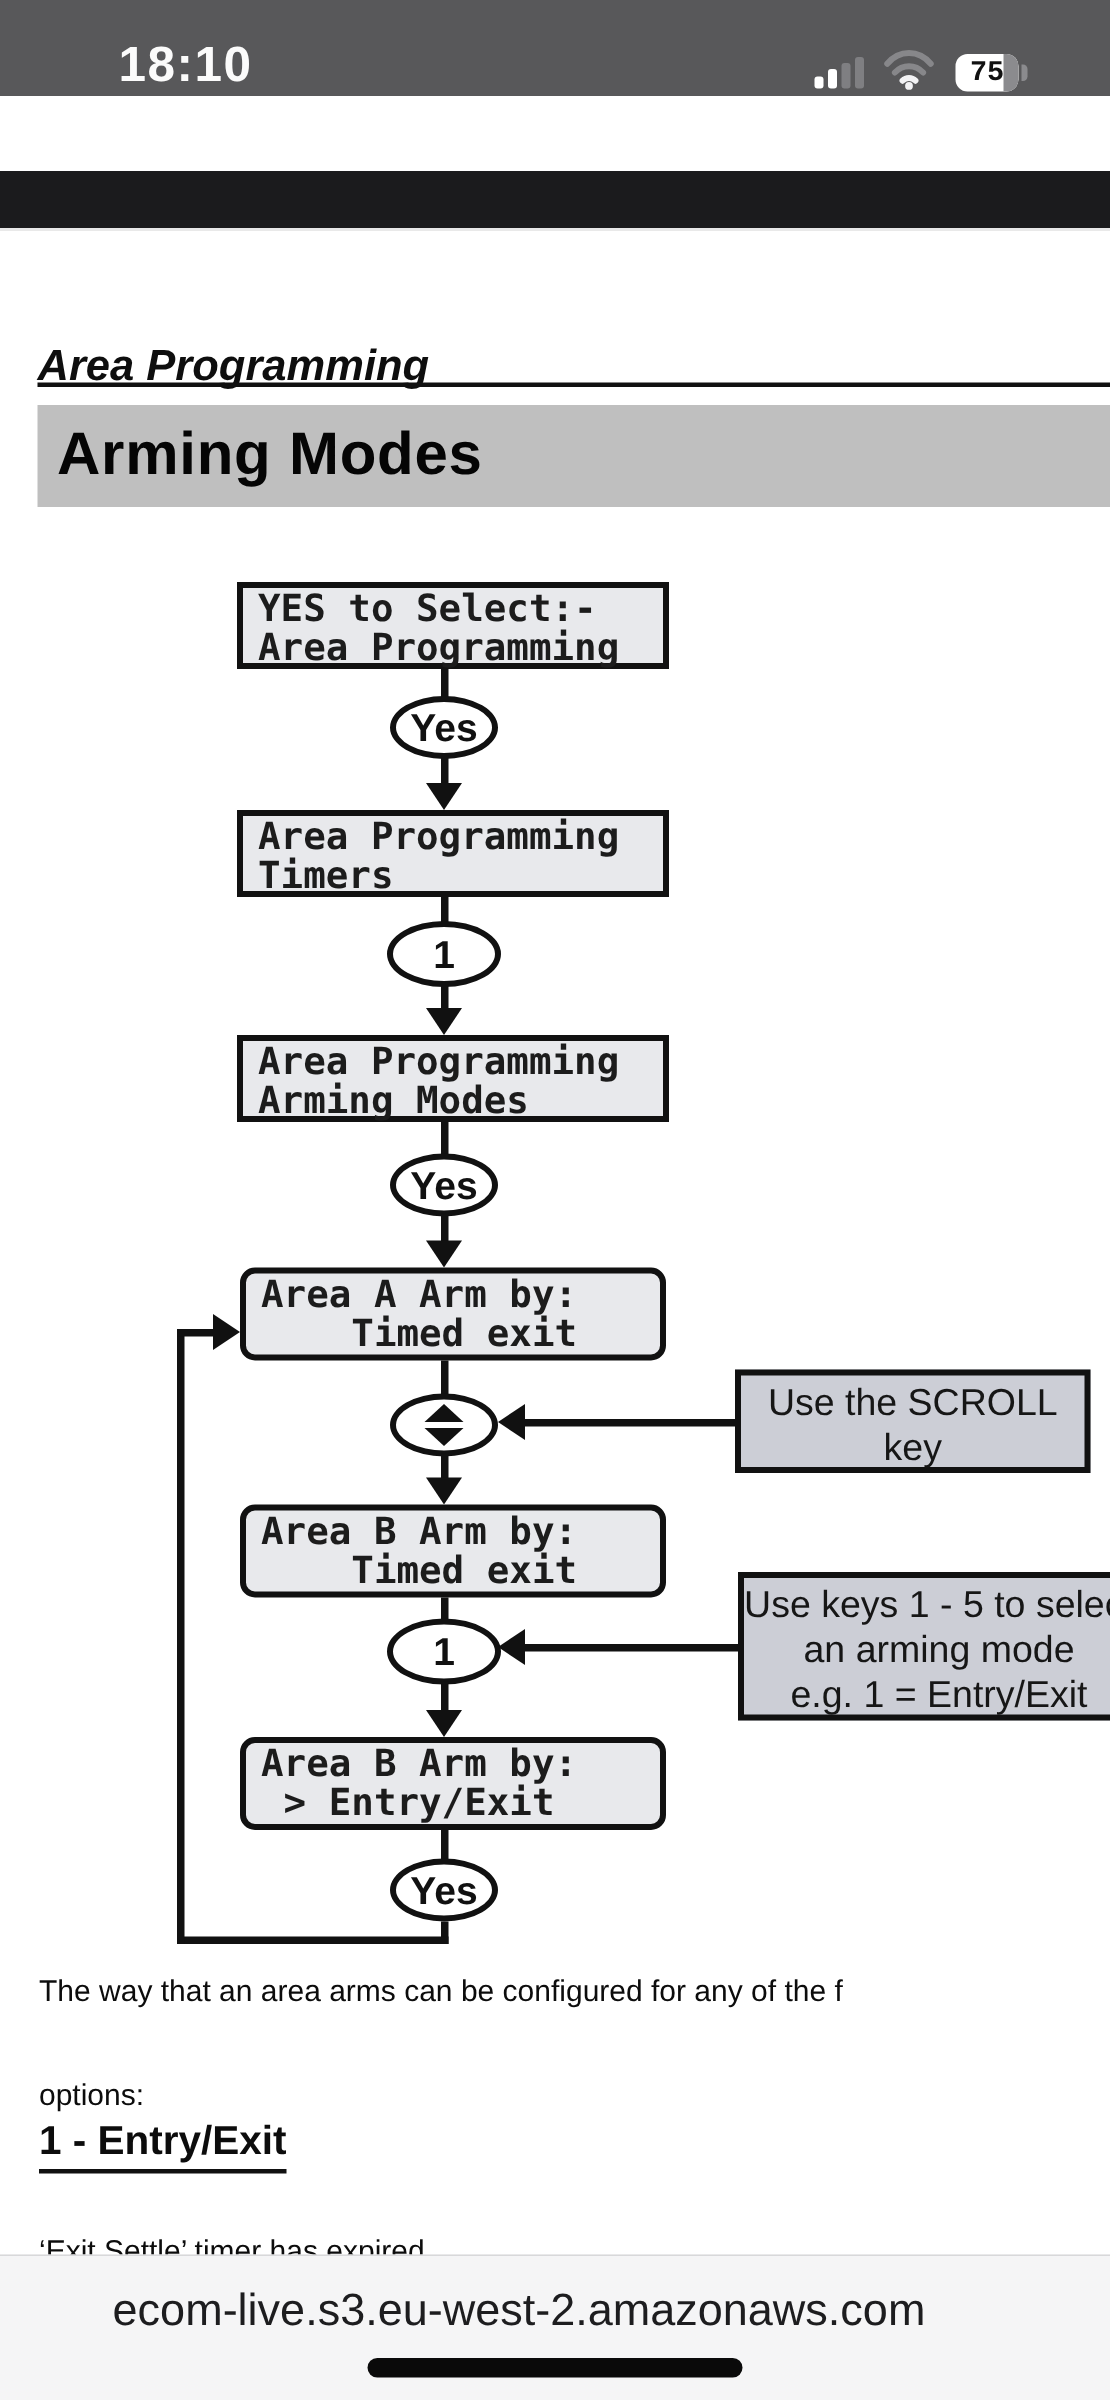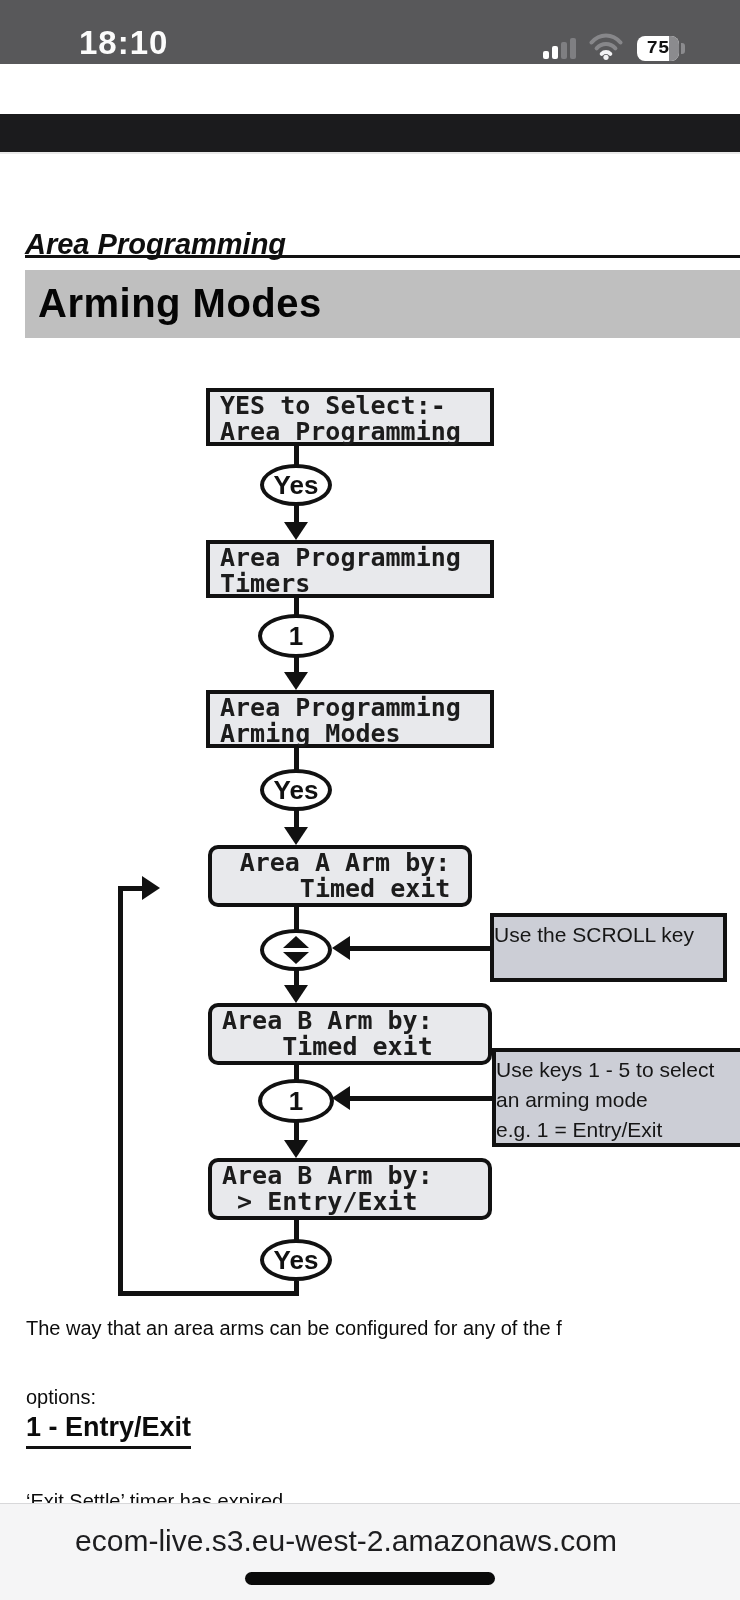--- a/index.html
+++ b/index.html
@@ -25,35 +25,35 @@
   .white-strip{position:absolute;left:0;top:88px;width:740px;height:26px;background:#ffffff;}
   .black-bar{position:absolute;left:0;top:114px;width:740px;height:38px;background:#1b1b1d;border-bottom:2px solid #e9e9e9;}
   
   .section-label{position:absolute;left:25px;top:228px;font-size:29px;font-weight:700;font-style:italic;color:#0e0e0e;}
   .section-rule{position:absolute;left:25px;top:255px;width:715px;height:3px;background:#111;}
   .title-bar{position:absolute;left:25px;top:270px;width:715px;height:68px;background:#bfbfbf;}
   .title-text{display:block;padding-left:13px;line-height:66px;font-size:40px;font-weight:700;color:#050505;letter-spacing:0.5px;}
   
   .lcd{position:absolute;box-sizing:border-box;border:4px solid #111;background:#e8e9ec;
        font-family:"DejaVu Sans Mono",monospace;font-weight:700;font-size:25px;line-height:26px;
-       color:#1c1c1c;padding:1px 0 0 10px;margin-left:48px;}
+       color:#1c1c1c;padding:1px 0 0 10px;}
   .lcd.rounded{border-radius:10px;}
   .lcd-line{white-space:pre;}
   .oval{position:absolute;box-sizing:border-box;border:4px solid #111;border-radius:50%;background:#fff;
         display:flex;align-items:center;justify-content:center;font-size:26px;font-weight:700;color:#111;}
   .vline{position:absolute;width:5px;background:#111;}
   .hline{position:absolute;height:5px;background:#111;}
   .arr-down{position:absolute;width:0;height:0;border-left:12px solid transparent;border-right:12px solid transparent;border-top:18px solid #111;}
   .arr-right{position:absolute;width:0;height:0;border-top:12px solid transparent;border-bottom:12px solid transparent;border-left:18px solid #111;}
   .arr-left{position:absolute;width:0;height:0;border-top:12px solid transparent;border-bottom:12px solid transparent;border-right:18px solid #111;}
   .scroll-icon{display:flex;flex-direction:column;align-items:center;gap:4px;}
   .scroll-icon .up{width:0;height:0;border-left:13px solid transparent;border-right:13px solid transparent;border-bottom:12px solid #111;}
   .scroll-icon .down{width:0;height:0;border-left:13px solid transparent;border-right:13px solid transparent;border-top:12px solid #111;}
   .note{position:absolute;box-sizing:border-box;border:4px solid #111;background:#ccced6;
-        font-size:21px;line-height:30px;color:#161616;padding-top:3px;}
+        text-align:center;font-size:25px;line-height:30px;color:#161616;padding-top:3px;}
   
   .para-line{position:absolute;left:26px;font-size:20px;color:#0c0c0c;white-space:nowrap;}
   .opt-heading{position:absolute;left:26px;font-size:27px;font-weight:700;color:#0c0c0c;
                border-bottom:3px solid #111;padding-bottom:3px;white-space:nowrap;}
   
   .url-bar{position:absolute;left:0;top:1503px;width:740px;height:97px;background:#f5f5f6;border-top:1px solid #d8d8da;}
   .url-text{position:absolute;left:0;top:20px;width:692px;text-align:center;font-size:30px;color:#1d1d1f;}
   .home-indicator{position:absolute;left:245px;top:1572px;width:250px;height:13px;border-radius:7px;background:#0a0a0a;}
 </style>
 </head>
@@ -119,21 +119,21 @@
     <div class="lcd-line">Area Programming</div>
     <div class="lcd-line">Arming Modes</div>
   </div>
   <div class="vline" style="left:294px;top:748px;height:23px;"></div>
   <div class="oval" style="left:260px;top:769px;width:72px;height:42px;">
     <span>Yes</span>
   </div>
   <div class="vline" style="left:294px;top:809px;height:20px;"></div>
   <div class="arr-down" style="left:284px;top:827px;"></div>
 
-  <div class="lcd rounded" style="left:160px;top:845px;width:264px;height:62px;text-align:center;">
+  <div class="lcd rounded" style="left:160px;top:845px;width:284px;height:62px;">
     <div class="lcd-line">Area A Arm by:</div>
     <div class="lcd-line">    Timed exit</div>
   </div>
   <div class="vline" style="left:294px;top:907px;height:24px;"></div>
   <div class="oval" style="left:260px;top:929px;width:72px;height:42px;">
     <span class="scroll-icon">
         <i class="up"></i>
         <i class="down"></i>
       </span>
   </div>

